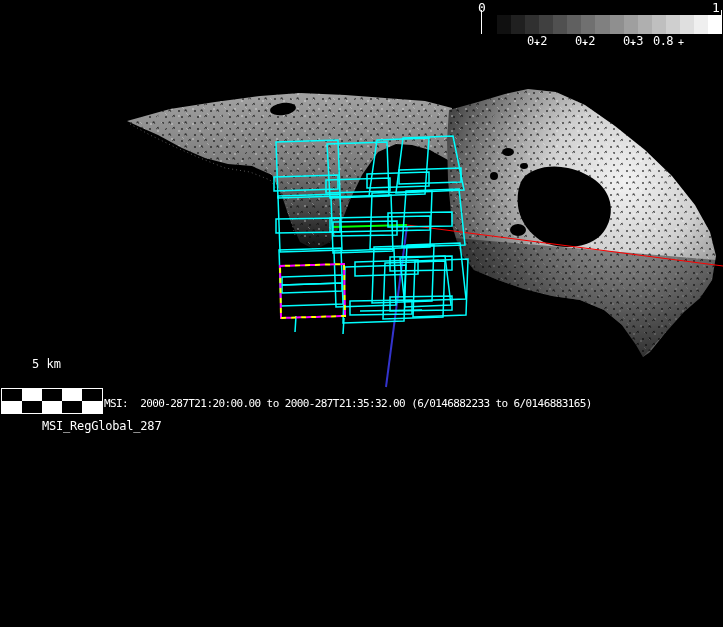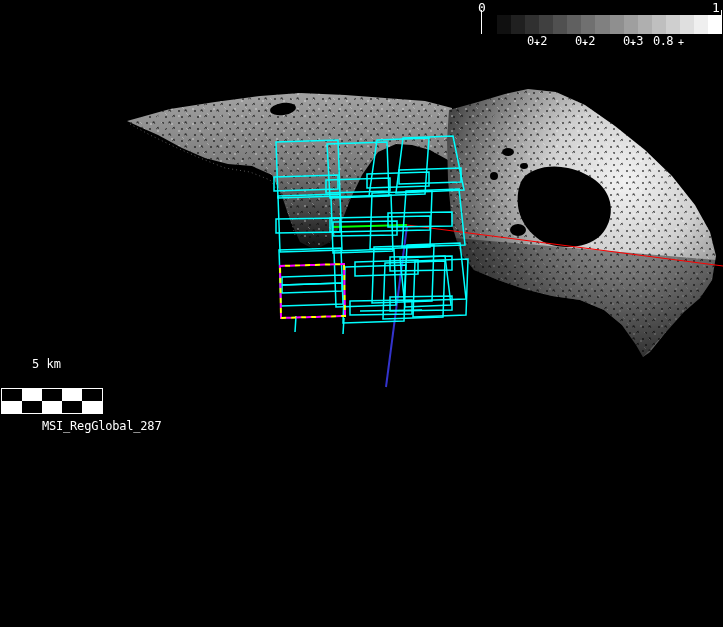--- a/index.html
+++ b/index.html
@@ -188,15 +188,16 @@
       <div class="sb-cell-b"></div>
       <div class="sb-cell-w"></div>
       <div class="sb-cell-b"></div>
       <div class="sb-cell-w"></div>
       <div class="sb-cell-b"></div>
       <div class="sb-cell-w"></div>
       <div class="sb-cell-b"></div>
       <div class="sb-cell-w"></div>
     </div>
 
+  <div id="status-line1">MSI:  2000-287T21:20:00.00 to 2000-287T21:35:32.00 (6/0146882233 to 6/0146883165)</div>
   <div id="status-line2">MSI_RegGlobal_287</div>
 
 </div>
 
 </body></html>

